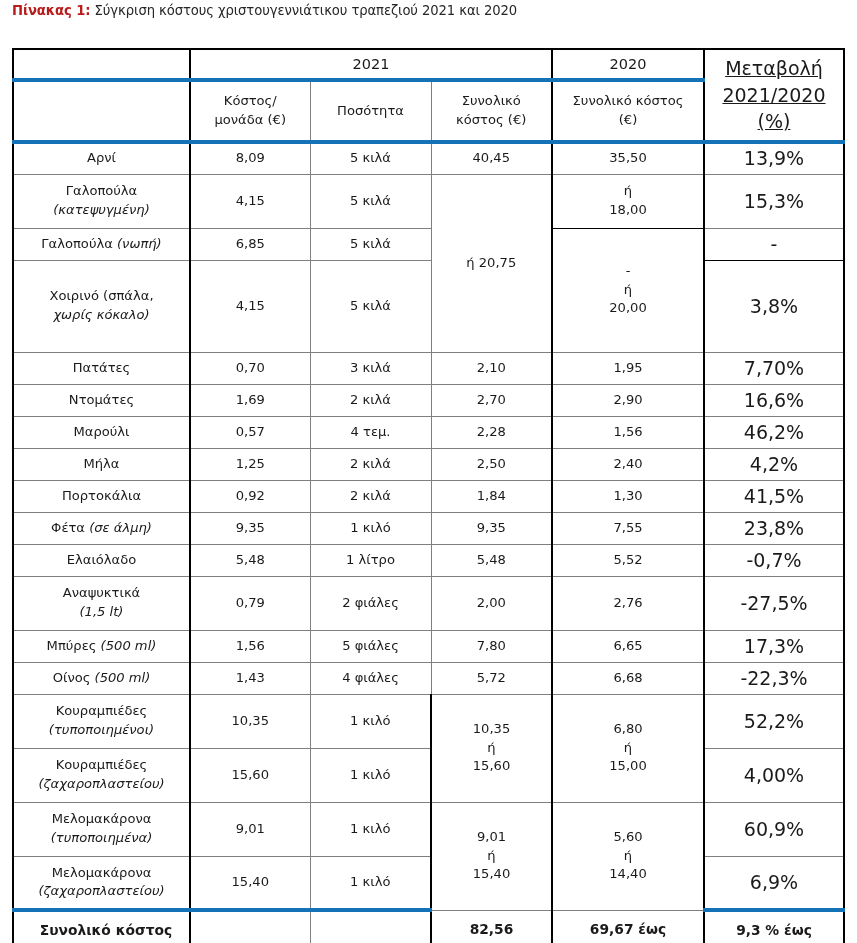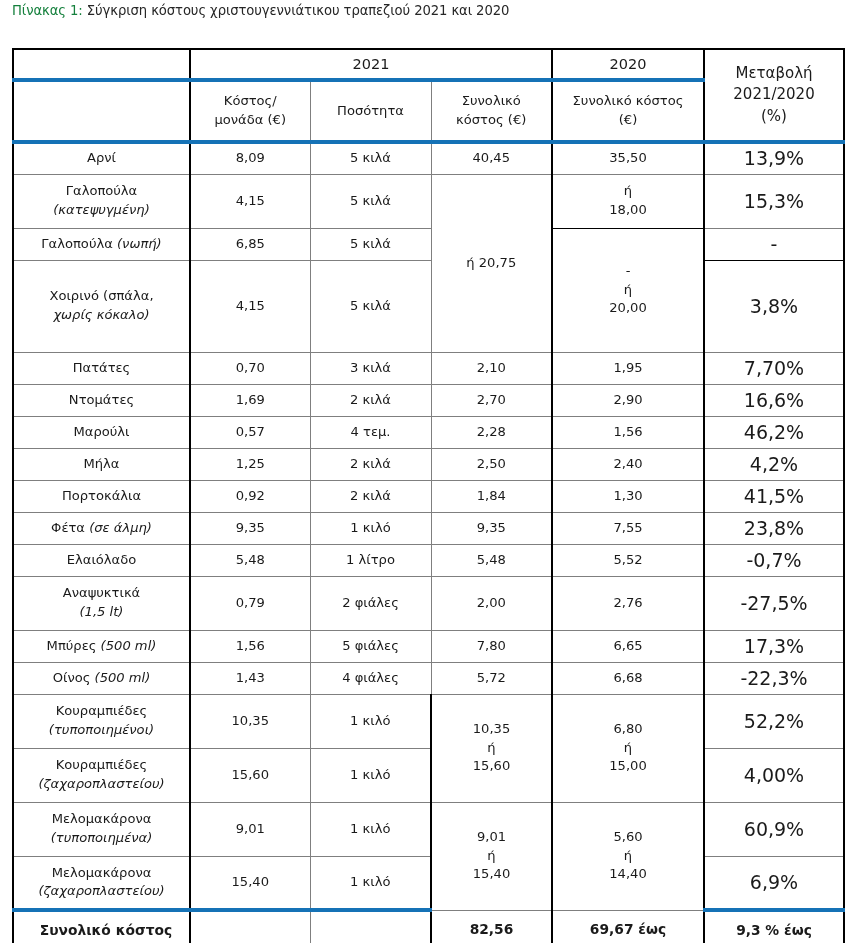--- a/index.html
+++ b/index.html
@@ -26,22 +26,22 @@
   .caption {
     position: absolute;
     left: 12px;
     top: 2px;
     font-size: 13.2px;
     line-height: 18px;
     white-space: nowrap;
     letter-spacing: -0.1px;
   }
   .caption .cap-label {
-    font-weight: normal;
-    color: #15803d;
+    font-weight: bold;
+    color: #b91c1c;
   }
   .caption .cap-text {
     font-weight: normal;
     color: #262626;
   }
 
   
   .tbl-wrap {
     position: absolute;
     left: 12px;
@@ -94,22 +94,23 @@
     font-size: 14.5px;
     height: 31px;
   }
   .hdr-sub {
     height: 62px;
     font-size: 13.1px;
     padding: 0 4px;
   }
   .hdr-blank { }
   .hdr-tall {
-    font-size: 15px;
+    font-size: 19px;
     padding: 0 4px;
+    text-decoration: underline;
   }
 
   
   td.item {
     text-align: left;
     padding-left: 9px;
     padding-right: 3px;
     white-space: nowrap;
     overflow: visible;
   }

